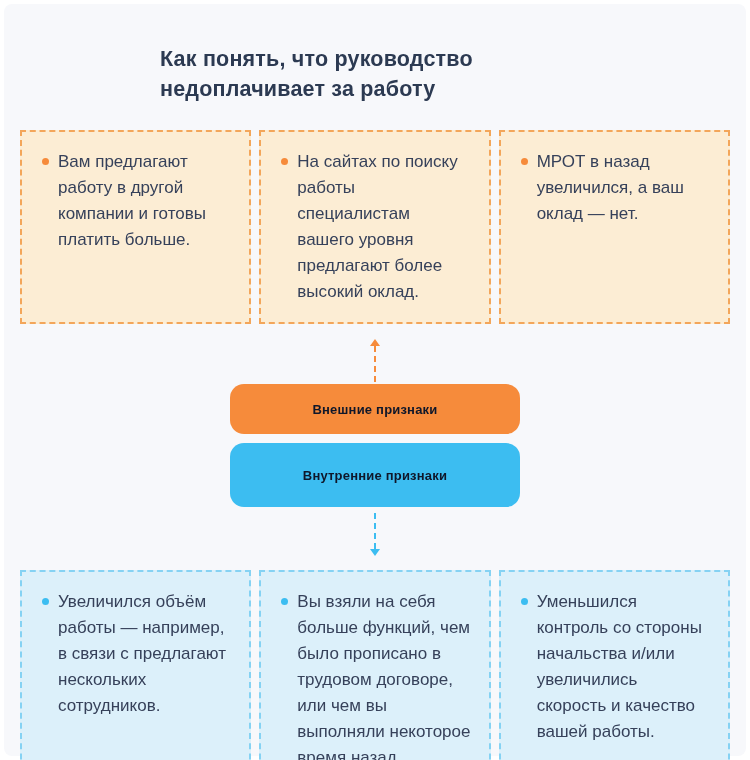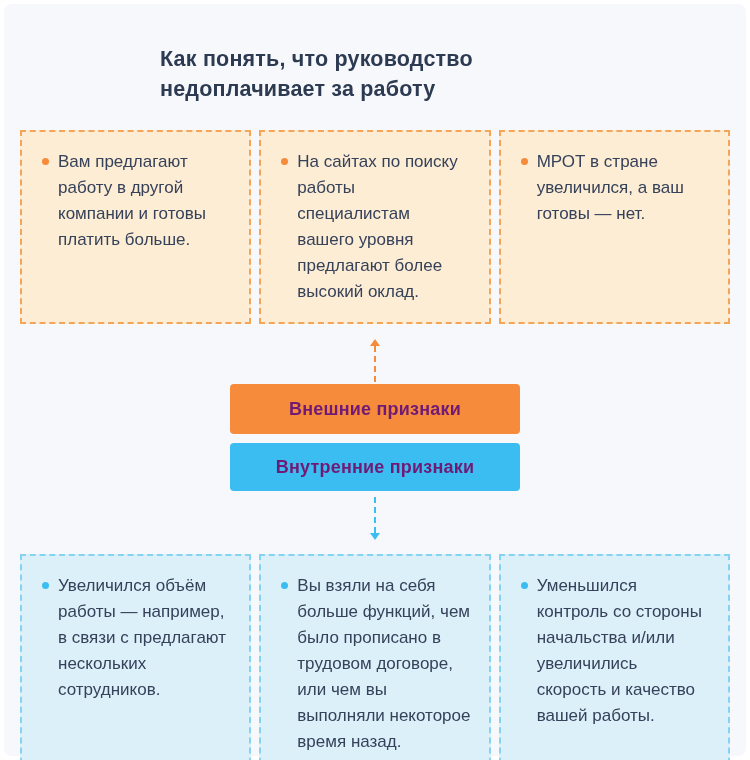--- a/index.html
+++ b/index.html
@@ -106,38 +106,38 @@
     border-left: 5px solid transparent;
     border-right: 5px solid transparent;
   }
   .arrow-head-up   { border-bottom: 7px solid var(--external-accent, #f68b3b); }
   .arrow-head-down { border-top: 7px solid var(--internal-accent, #3cbdf1); }
 
   .pill {
     width: 290px;
     height: 50px;
     border: none;
-    border-radius: 4px;
+    border-radius: 14px;
     display: flex;
     align-items: center;
     justify-content: center;
     font-family: inherit;
-    font-size: 18px;
+    font-size: 13px;
     font-weight: bold;
-    color: #701a75;
+    color: #0f172a;
     letter-spacing: 0.2px;
   }
   .pill-external {
     background: var(--external-accent, #f68b3b);
     margin-top: 2px;
   }
   .pill-internal {
     background: var(--internal-accent, #3cbdf1);
     margin-top: 9px;
-    height: 48px;
+    height: 64px;
   }
 </style>
 </head>
 <body>
 
 <div class="canvas">
   <div class="board">
 
     <h1 class="title">Как понять, что руководство недоплачивает за работу</h1>
 
@@ -145,21 +145,21 @@
       <div class="card card-external">
         <span class="bullet bullet-orange"></span>
         <p class="card-text">Вам предлагают работу в другой компании и готовы платить больше.</p>
       </div>
       <div class="card card-external">
         <span class="bullet bullet-orange"></span>
         <p class="card-text">На сайтах по поиску работы специалистам вашего уровня предлагают более высокий оклад.</p>
       </div>
       <div class="card card-external">
         <span class="bullet bullet-orange"></span>
-        <p class="card-text">МРОТ в стране увеличился, а ваш готовы — нет.</p>
+        <p class="card-text">МРОТ в назад увеличился, а ваш оклад — нет.</p>
       </div>
     </div>
 
     <div class="mid">
 
       <div class="arrow arrow-up">
         <span class="arrow-head arrow-head-up"></span>
         <span class="arrow-line arrow-line-orange"></span>
       </div>
 

